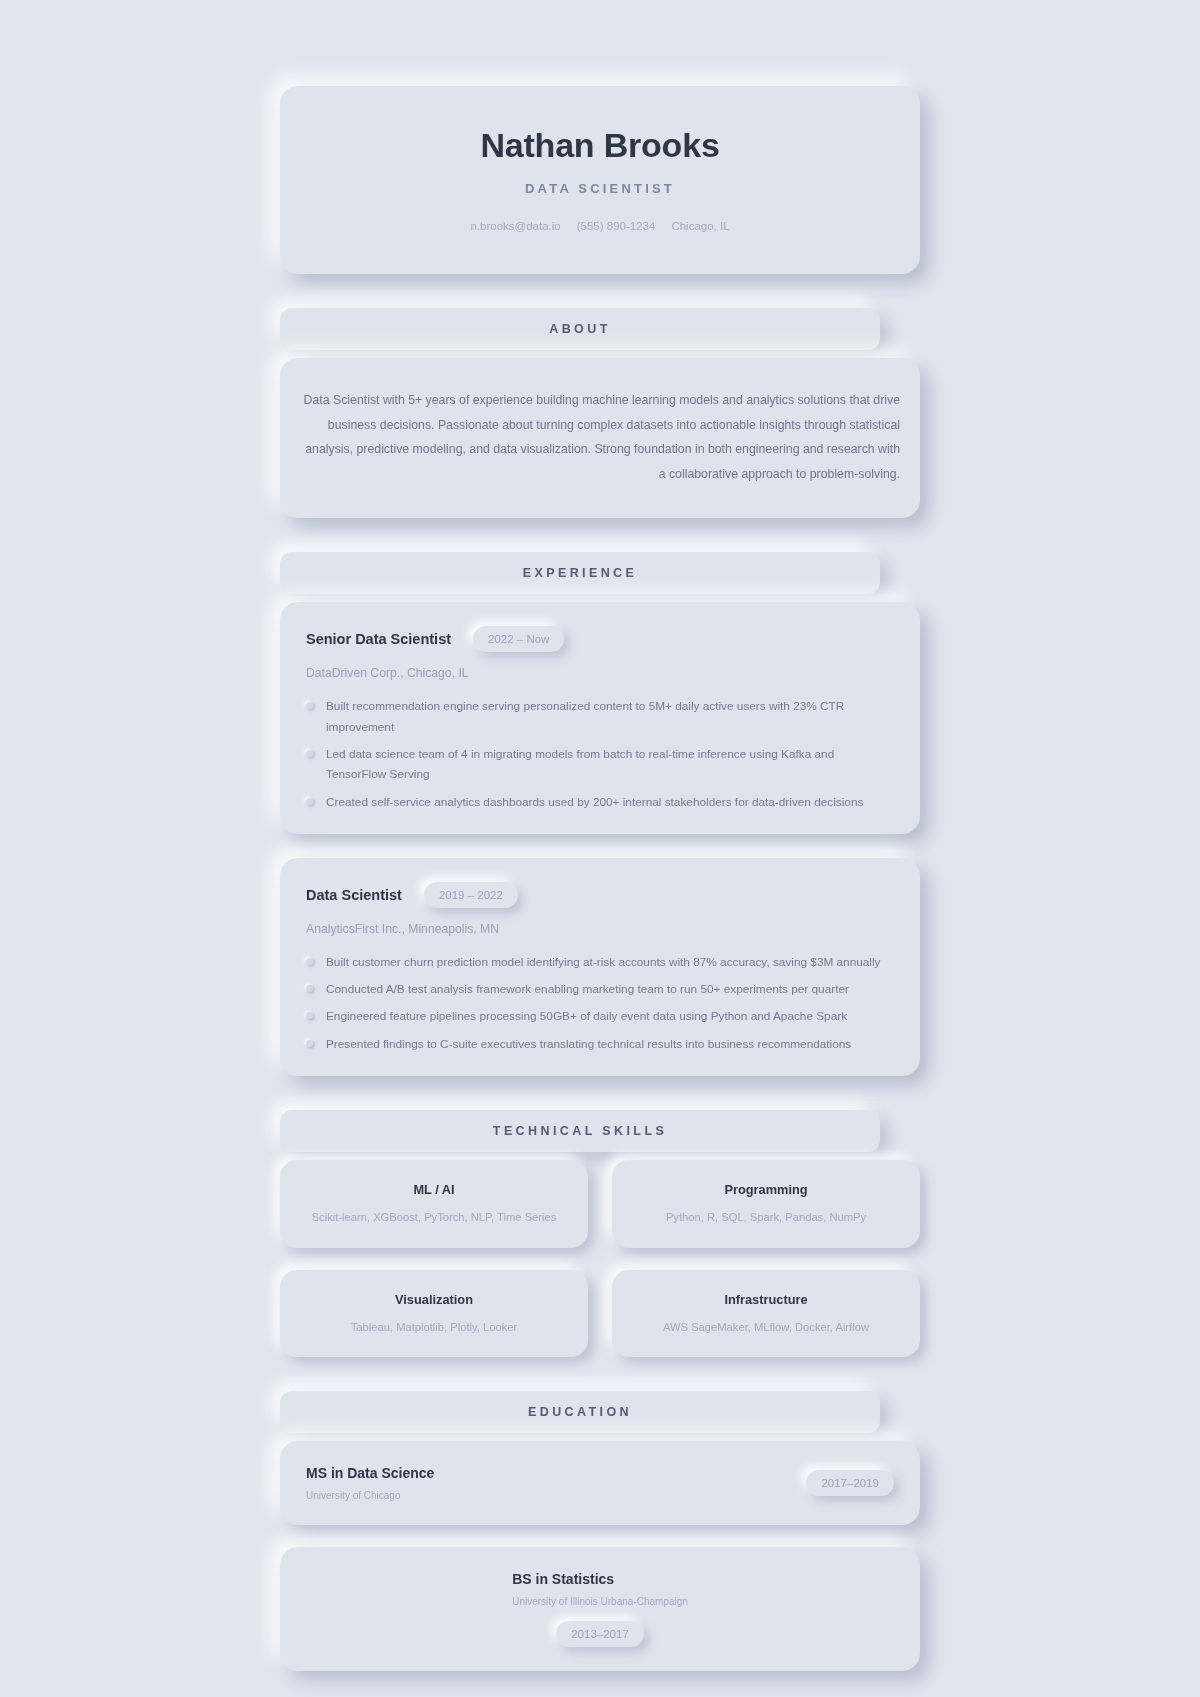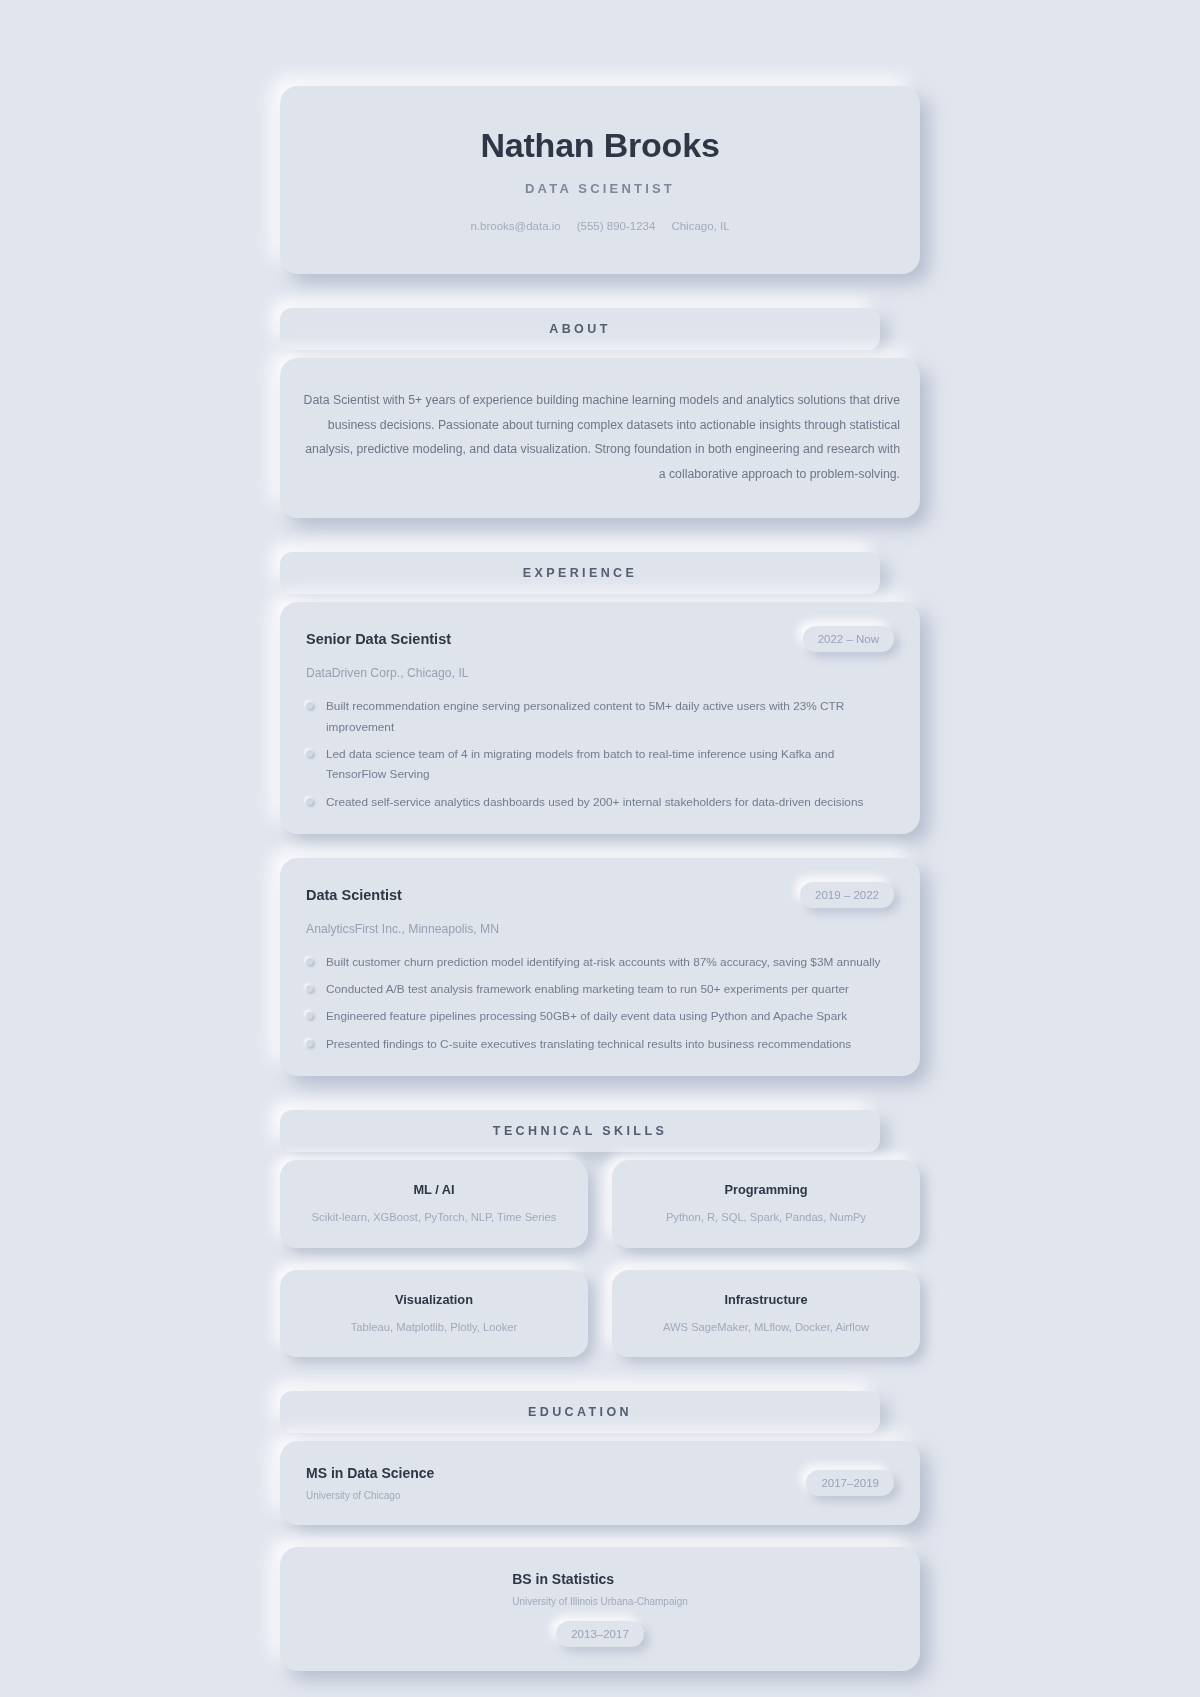--- a/index.html
+++ b/index.html
@@ -119,22 +119,21 @@
   
   .job{
     padding:24px 26px 22px;
     margin-bottom:24px;
     position:relative;
   }
   .job:last-child{margin-bottom:0;}
   .job-top{
     display:flex;
     align-items:center;
-    justify-content:space-between;
-    gap:8px;
+    gap:22px;
   }
   .job-title{
     font-size:14.5px;
     font-weight:bold;
     color:var(--ink);
   }
   .date-pill{
     padding:7px 15px;
     font-size:11.5px;
     color:#9aa3b6;

